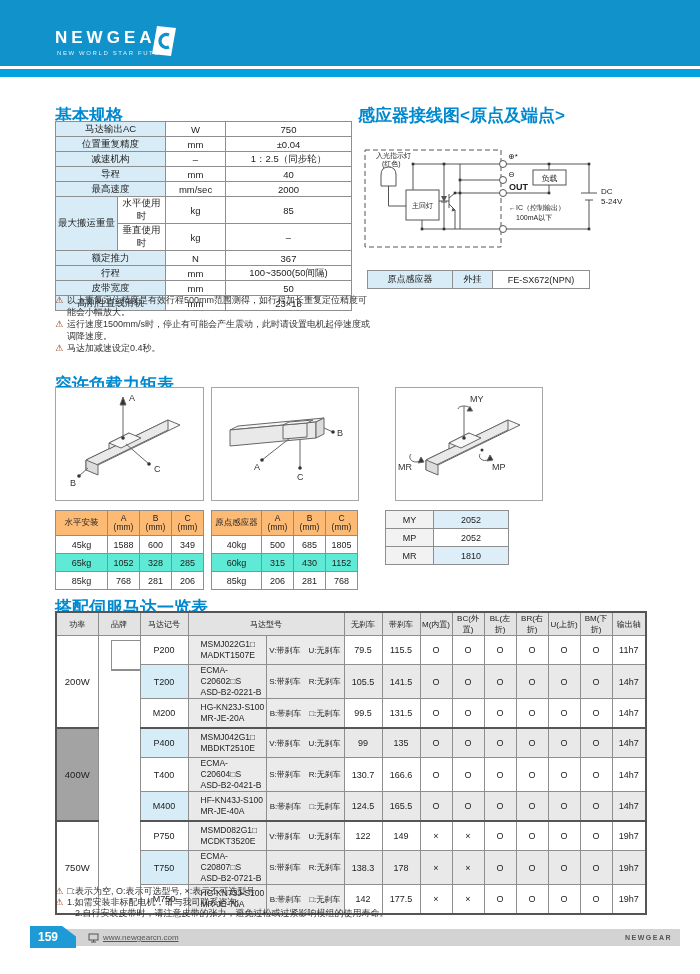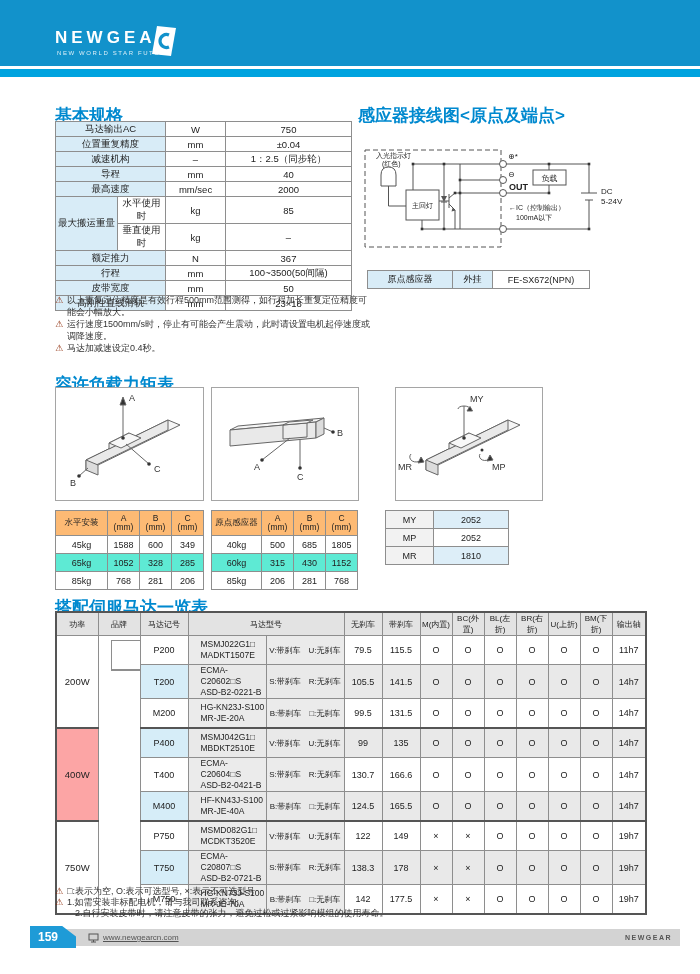--- a/index.html
+++ b/index.html
@@ -49,21 +49,21 @@
   .mtable td.mlbl{background:#f2f2f2;}
   .mtable tr.alt td.mval{background:#ddeef8;}
   
   .motor{position:absolute;left:55px;top:611px;width:590px;table-layout:fixed;border:2px solid #555;}
   .motor th{background:#e3e3e3;font-weight:normal;font-size:8px;height:20px;padding:0;}
   .motor td{height:28px;text-align:center;background:#fff;padding:0 1px;font-size:9px;overflow:hidden;}
   .motor td.model{text-align:left;padding-left:12px;background:#ebebeb;font-size:8.5px;line-height:11px;}
   .motor td.brake{background:#ebebeb;font-size:8px;}
   .motor tr.even td{background:#e9e9e9;}
   .motor tr.even td.brand,.motor tr.even td.code{background:#d6edf8;}
-  .motor tr.even td.power{background:#fca5a5;}
+  .motor tr.even td.power{background:#a3a3a3;}
   .motor td.power{background:#fff;font-size:9.5px;}
   .motor tr.gstart td{border-top:2px solid #555;}
   
   .fnotes{position:absolute;left:55px;top:886px;width:600px;font-size:9px;line-height:11px;color:#333;}
   .fnote{position:relative;padding-left:12px;}
   .fnote.ind{padding-left:20px;}
   
   .fbar{position:absolute;left:55px;top:929px;width:625px;height:17px;background:#d3d3d3;}
   .ftab{position:absolute;left:30px;top:926px;width:46px;height:22px;background:#1e9bd7;color:#fff;
         font-weight:bold;font-size:12px;line-height:22px;padding-left:8px;box-sizing:border-box;

